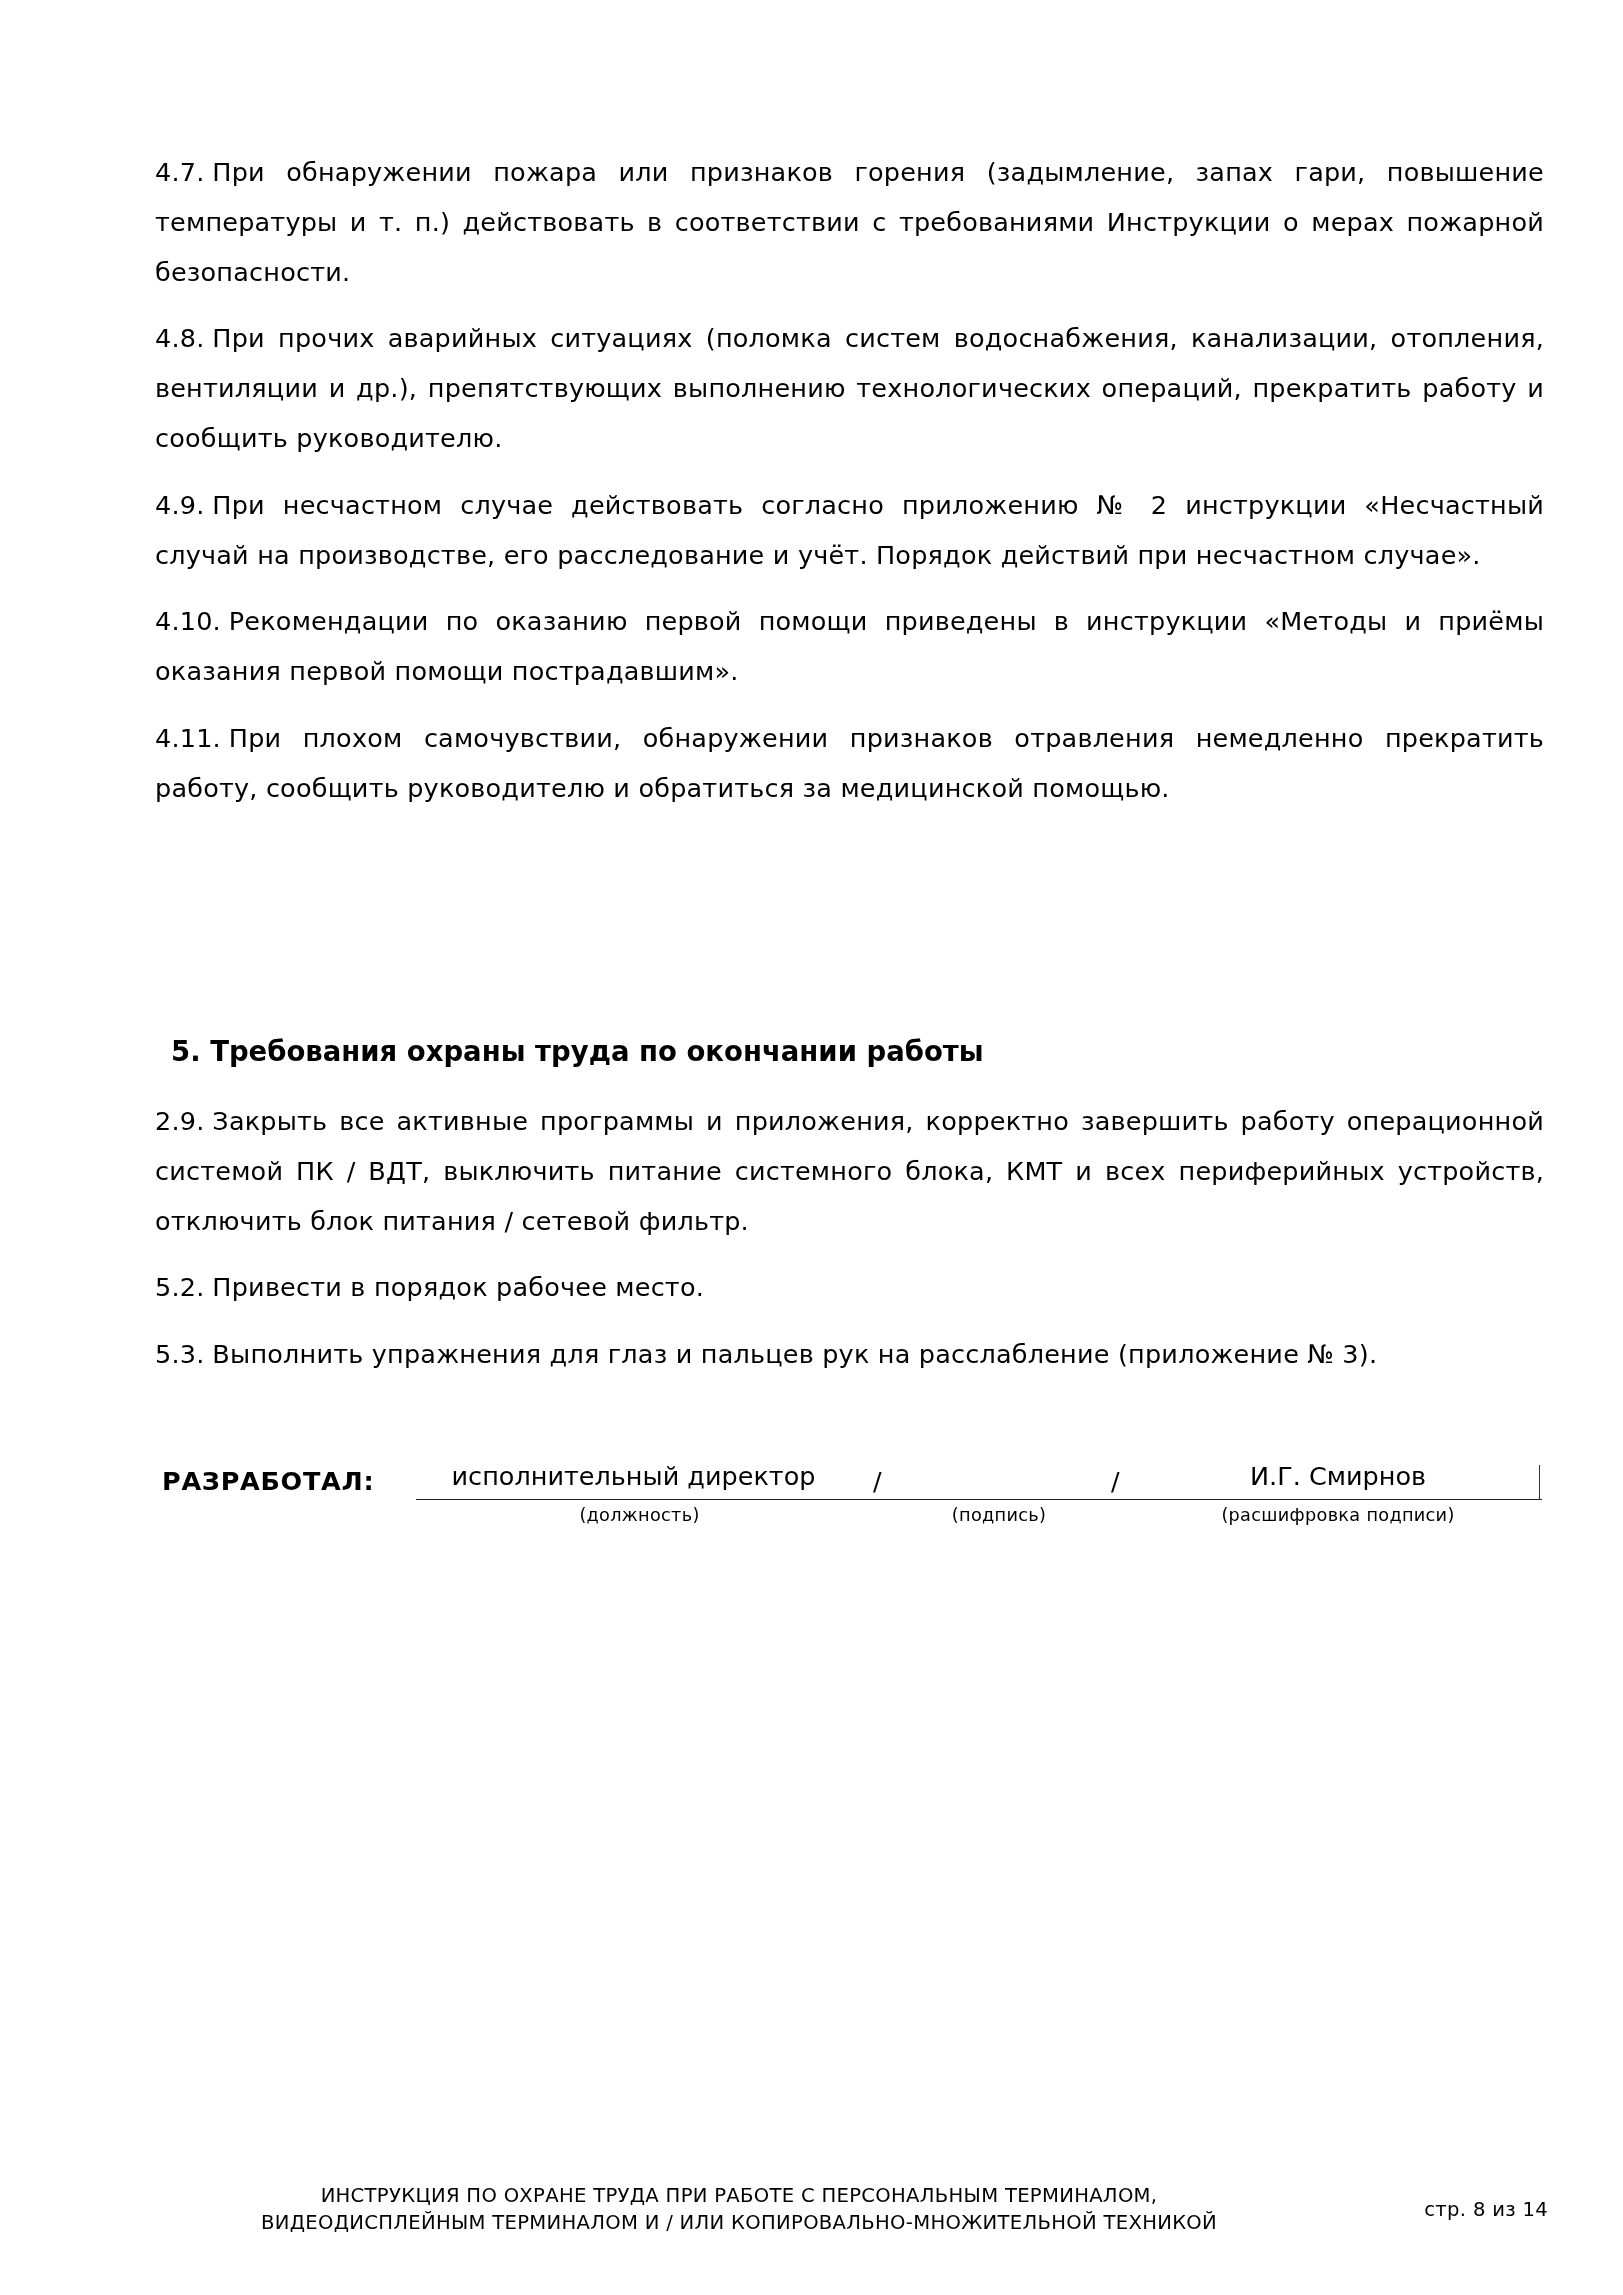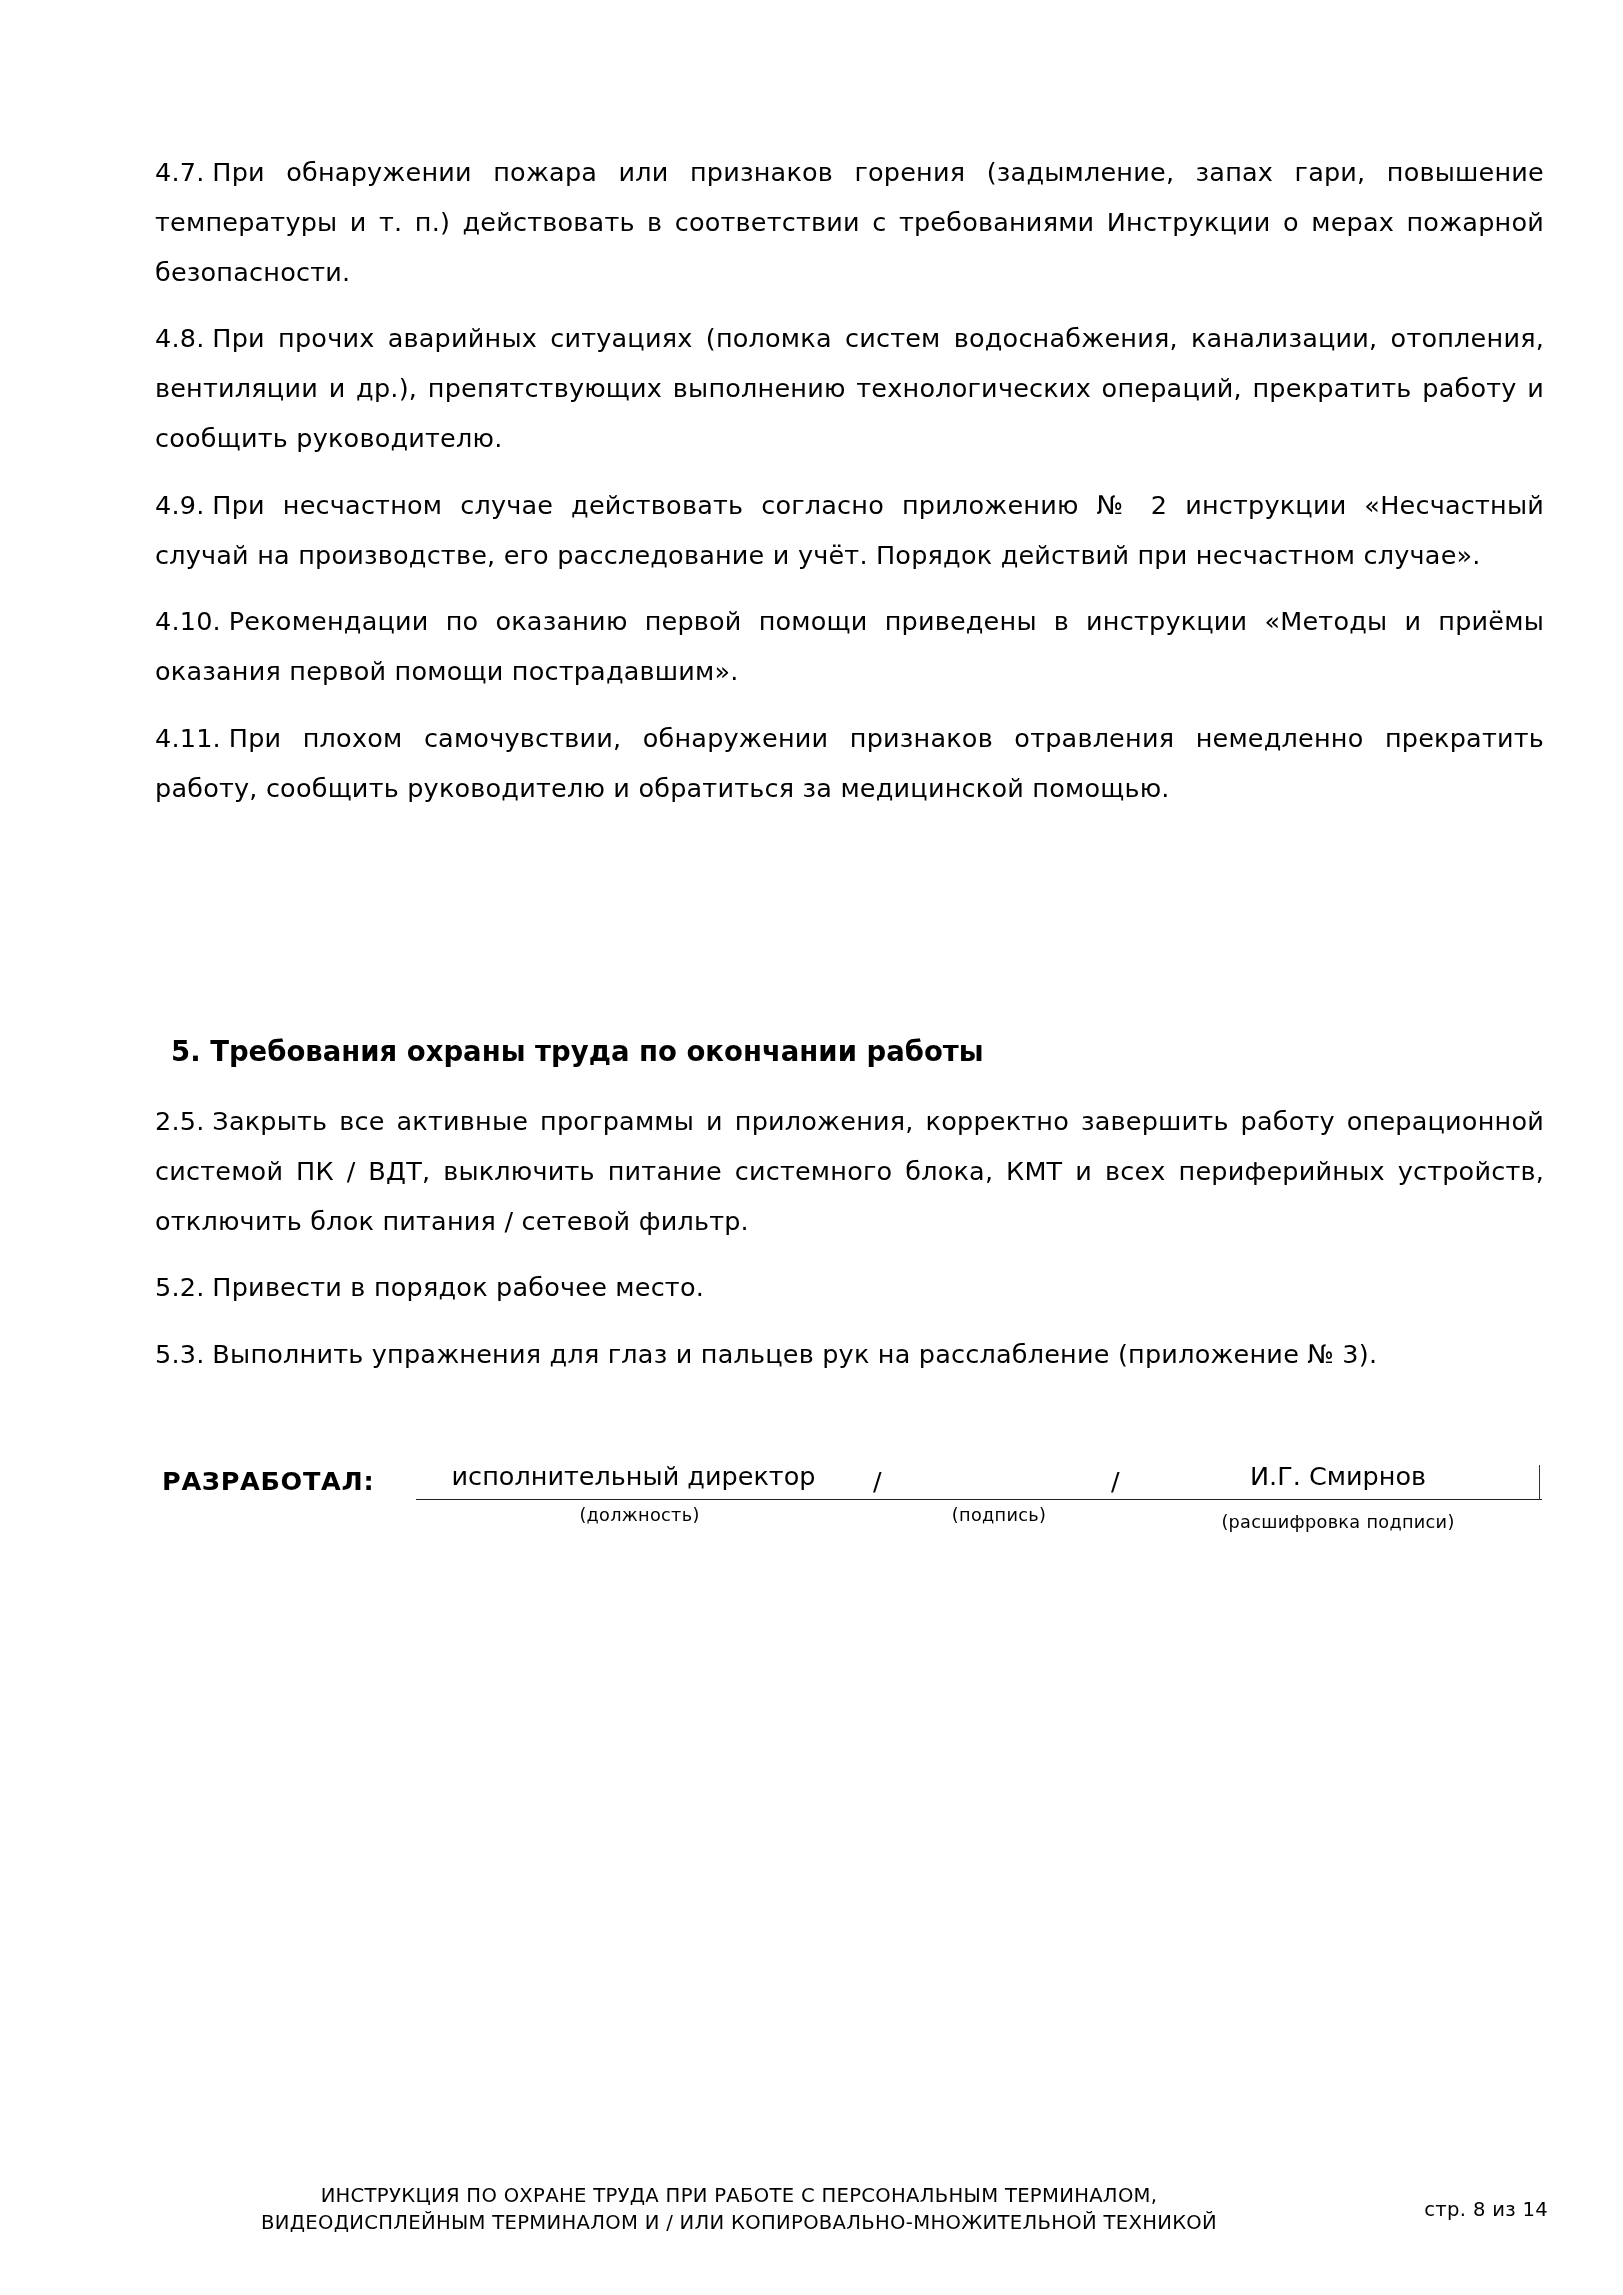--- a/index.html
+++ b/index.html
@@ -30,39 +30,39 @@
     <p class="para" style="margin-bottom:16.4px;"><span class="num">4.9.</span><span>При несчастном случае действовать согласно приложению № 2 инструкции «Несчастный случай на производстве, его расследование и учёт. Порядок действий при несчастном случае».</span></p>
     <p class="para" style="margin-bottom:16.4px;"><span class="num">4.10.</span><span>Рекомендации по оказанию первой помощи приведены в инструкции «Методы и приёмы оказания первой помощи пострадавшим».</span></p>
     <p class="para"><span class="num">4.11.</span><span>При плохом самочувствии, обнаружении признаков отравления немедленно прекратить работу, сообщить руководителю и обратиться за медицинской помощью.</span></p>
   </div>
 
   <div class="body-block" style="top:1010px;">
     <h2 class="heading">5. Требования охраны труда по окончании работы</h2>
   </div>
 
   <div class="body-block" style="top:1096px;">
-    <p class="para" style="margin-bottom:16.4px;"><span class="num">2.5.</span><span>Закрыть все активные программы и приложения, корректно завершить работу операцион­ной системой ПК / ВДТ, выключить питание системного блока, КМТ и всех периферийных устройств, отключить блок питания / сетевой фильтр.</span></p>
+    <p class="para" style="margin-bottom:16.4px;"><span class="num">2.9.</span><span>Закрыть все активные программы и приложения, корректно завершить работу операцион­ной системой ПК / ВДТ, выключить питание системного блока, КМТ и всех периферийных устройств, отключить блок питания / сетевой фильтр.</span></p>
     <p class="para" style="margin-bottom:16.4px;"><span class="num">5.2.</span><span>Привести в порядок рабочее место.</span></p>
     <p class="para"><span class="num">5.3.</span><span>Выполнить упражнения для глаз и пальцев рук на расслабление (приложение № 3).</span></p>
   </div>
 
   <div class="sign-row">
     <div class="sign-title">РАЗРАБОТАЛ:</div>
     <div class="sign-line"></div>
     <div class="sign-bar"></div>
 
     <div class="sign-field" style="left:275px; width:393px;">исполнительный директор</div>
     <div class="sign-slash" style="left:711px;">/</div>
     <div class="sign-field" style="left:726px; width:222px;"></div>
     <div class="sign-slash" style="left:949px;">/</div>
     <div class="sign-field" style="left:1047px; width:258px;">И.Г. Смирнов</div>
 
     <div class="sign-caption" style="left:340px; width:275px;">(должность)</div>
     <div class="sign-caption" style="left:739px; width:196px;">(подпись)</div>
-    <div class="sign-caption" style="left:1047px; width:258px;margin-top:7px;">(расшифровка подписи)</div>
+    <div class="sign-caption" style="left:1047px; width:258px;">(расшифровка подписи)</div>
   </div>
 
   <div class="footer-text">
     <div>ИНСТРУКЦИЯ ПО ОХРАНЕ ТРУДА ПРИ РАБОТЕ С ПЕРСОНАЛЬНЫМ ТЕРМИНАЛОМ,</div>
     <div>ВИДЕОДИСПЛЕЙНЫМ ТЕРМИНАЛОМ И / ИЛИ КОПИРОВАЛЬНО-МНОЖИТЕЛЬНОЙ ТЕХНИКОЙ</div>
   </div>
   <div class="footer-page">стр. 8 из 14</div>
 
 </div>
 

